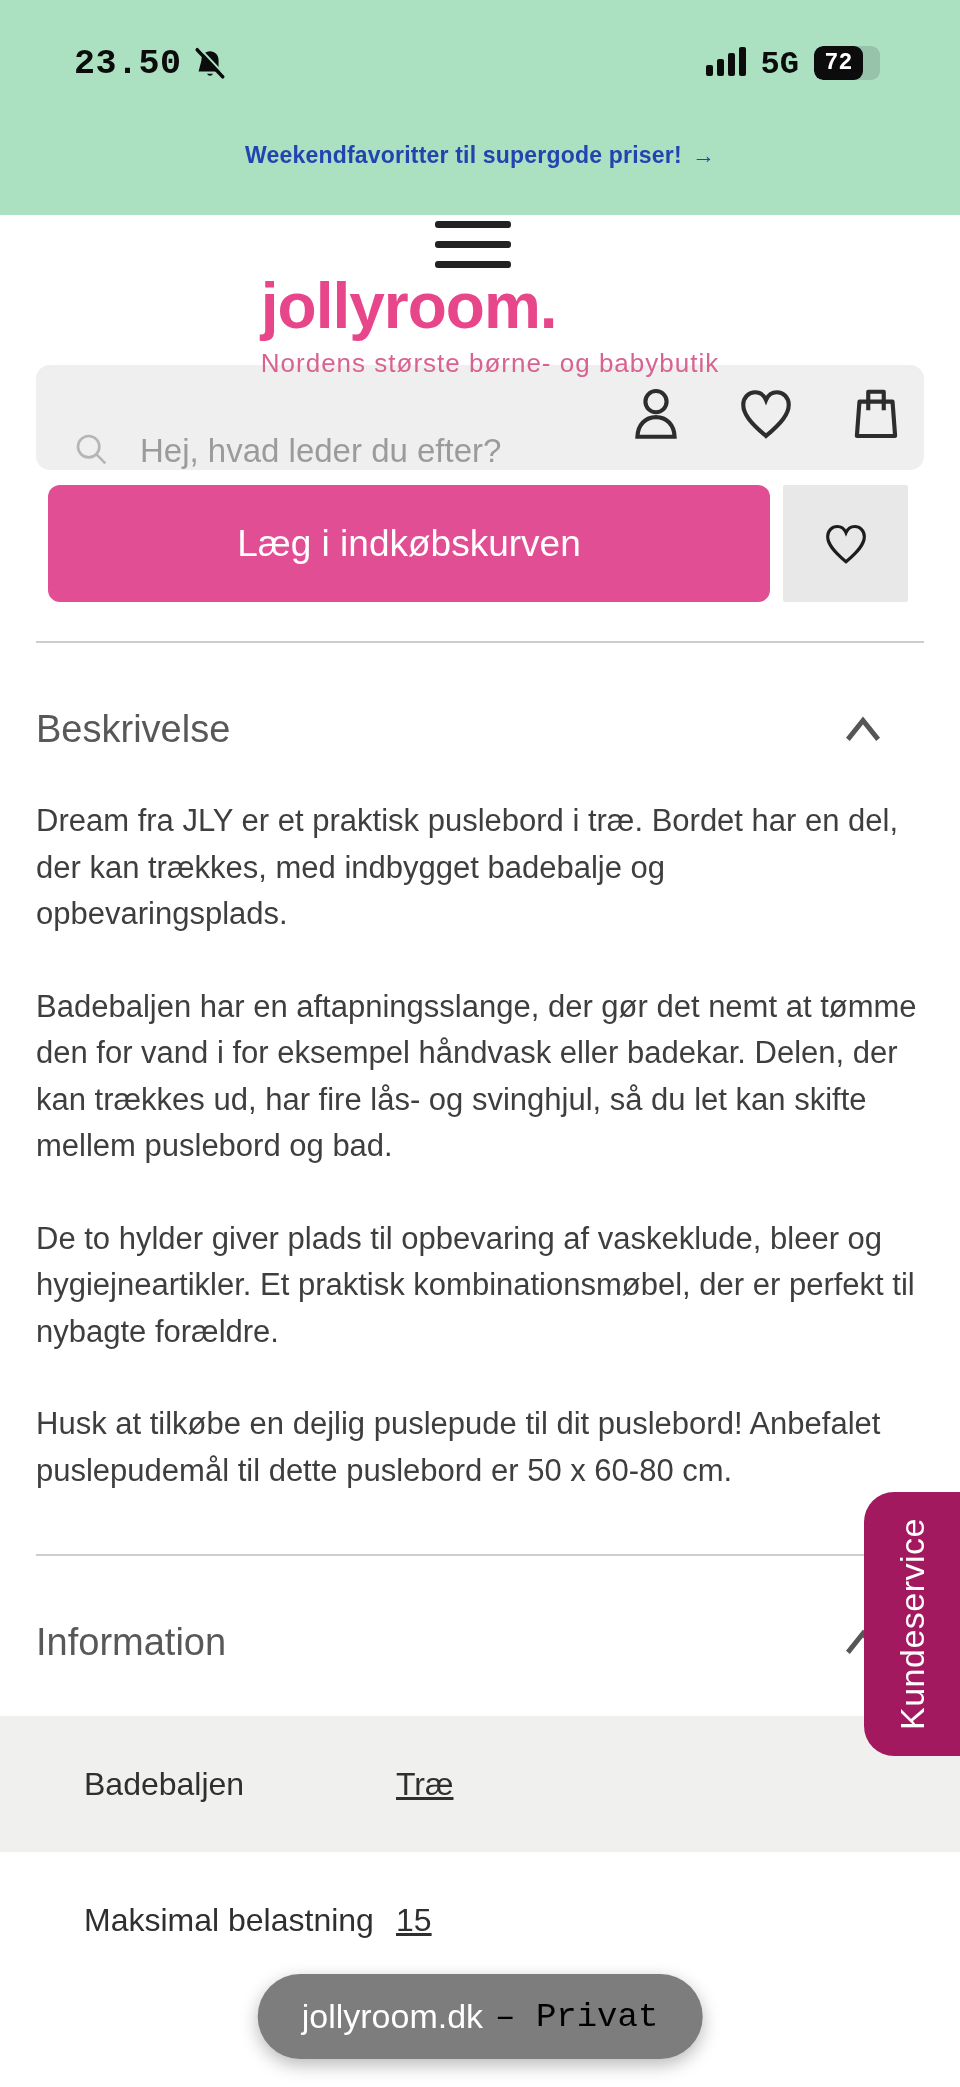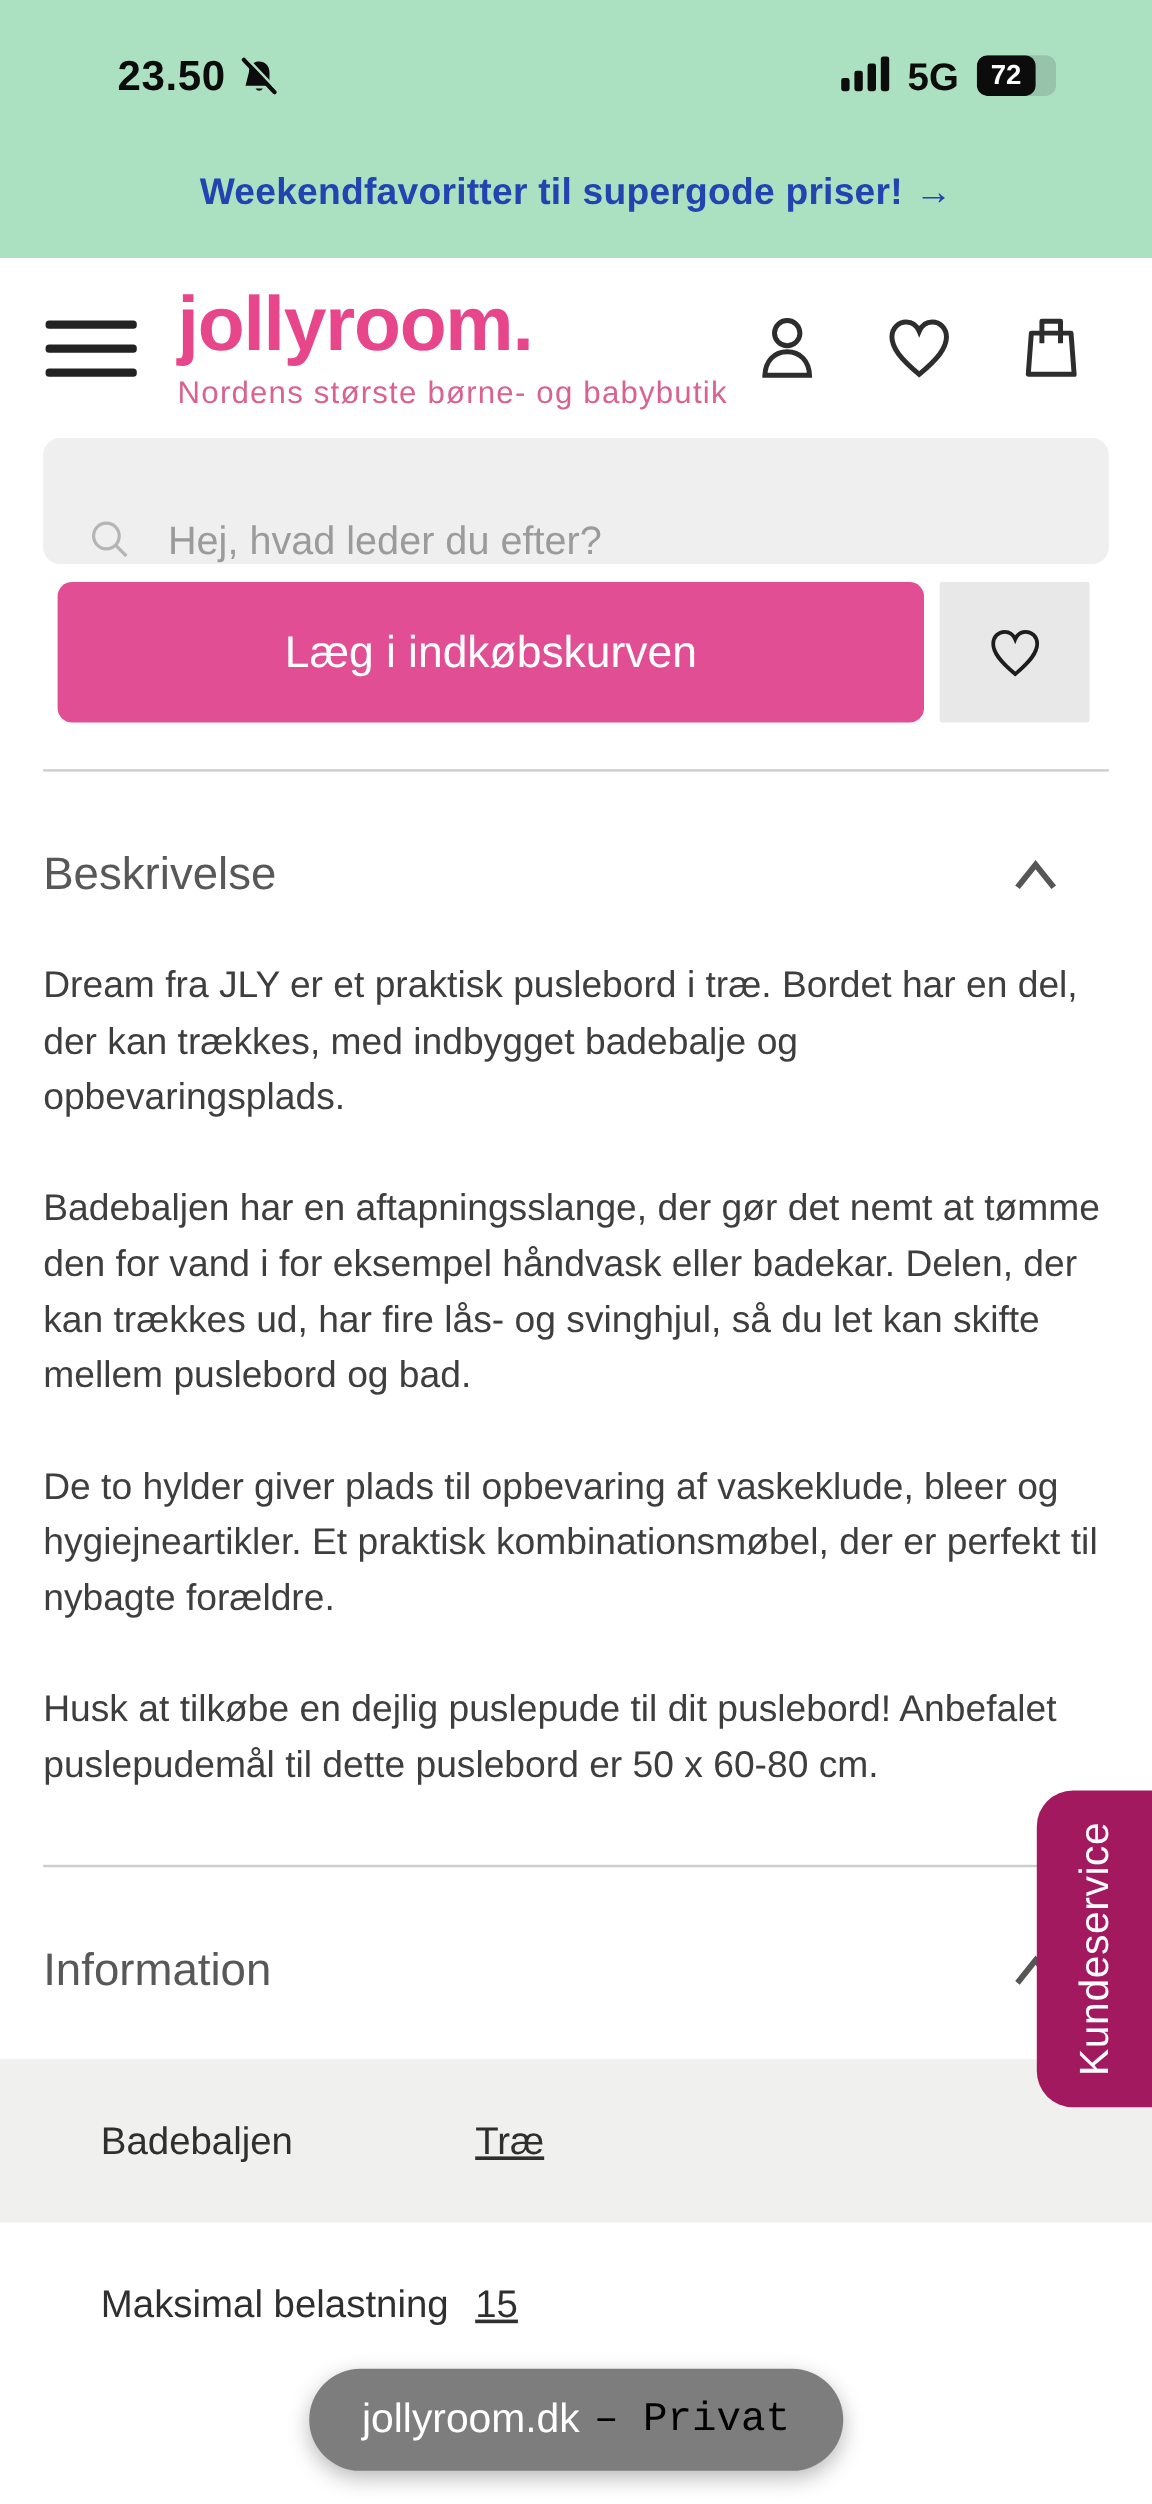--- a/index.html
+++ b/index.html
@@ -5,39 +5,39 @@
   * { margin:0; padding:0; box-sizing:border-box; }
   html,body { background:#e9e9e9; }
   .page {
     width:960px; height:2087px; margin:0 auto; position:relative;
     background:#ffffff; overflow:hidden;
     font-family:"Liberation Sans", sans-serif; color:#3e3e3e;
   }
 
   
   .top-green { background:var(--mint_green,#abe0c1); height:215px; }
-  .status-row { display:flex; align-items:center; justify-content:space-between; padding:44px 80px 0 98px; }
+  .status-row { display:flex; align-items:center; justify-content:space-between; padding:44px 80px 0 74px;font-family:Liberation Mono, monospace; }
   .status-left { display:flex; align-items:center; gap:10px; }
   .status-time { font-size:35px; font-weight:700; color:#0c0c0c; letter-spacing:.5px; }
   .bell-off { width:36px; height:36px; }
   .status-right { display:flex; align-items:flex-start; gap:15px; }
   .signal { display:flex; align-items:flex-end; gap:4px; height:30px; }
   .signal i { display:block; width:7px; background:#0c0c0c; border-radius:2px; }
   .signal i:nth-child(1){height:11px} .signal i:nth-child(2){height:17px}
   .signal i:nth-child(3){height:23px} .signal i:nth-child(4){height:29px}
   .net-type { font-size:32px; font-weight:600; color:#0c0c0c; }
   .battery { position:relative; width:66px; height:34px; border-radius:9px; background:#96c3aa; display:flex; overflow:hidden; }
   .batt-fill { width:74%; height:100%; background:#0c0c0c; border-radius:9px; color:#fff;
                font-size:23px; font-weight:700; display:flex; align-items:center; justify-content:center; }
   .banner { margin-top:58px; text-align:center; }
-  .banner a { text-decoration:none; color:var(--banner_blue,#2144b0); font-size:31px; font-weight:700; letter-spacing:.2px; cursor:pointer; }
+  .banner a { text-decoration:none; color:var(--banner_blue,#2144b0); font-size:23px; font-weight:700; letter-spacing:.2px; cursor:pointer; }
   .banner .arrow { margin-left:10px; font-weight:700; }
 
   
-  .header { height:150px; display:flex; align-items:center; padding:0 52px 0 38px; background:#fff; }
+  .header { height:150px; display:flex; align-items:center; padding:0 52px 0 38px; background:#fff;flex-direction:column; }
   .hamburger { width:76px; display:flex; flex-direction:column; gap:13px; cursor:pointer; padding:6px 0; }
   .hamburger i { display:block; height:7px; background:#222; border-radius:3px; }
   .logo-block { margin-left:34px; display:flex; flex-direction:column; }
   .logo { font-size:64px; font-weight:800; letter-spacing:-1px; color:var(--brand_pink,#e8468b); line-height:1; cursor:pointer; }
   .tagline { margin-top:10px; font-size:26px; color:#da6290; letter-spacing:1px; }
   .header-icons { margin-left:auto; display:flex; align-items:center; gap:46px; }
   .hicon { width:64px; height:70px; cursor:pointer; display:flex; align-items:center; justify-content:center; }
   .hicon svg { width:62px; height:66px; stroke:#2d2d2d; fill:none; stroke-width:1.6; }
 
   

